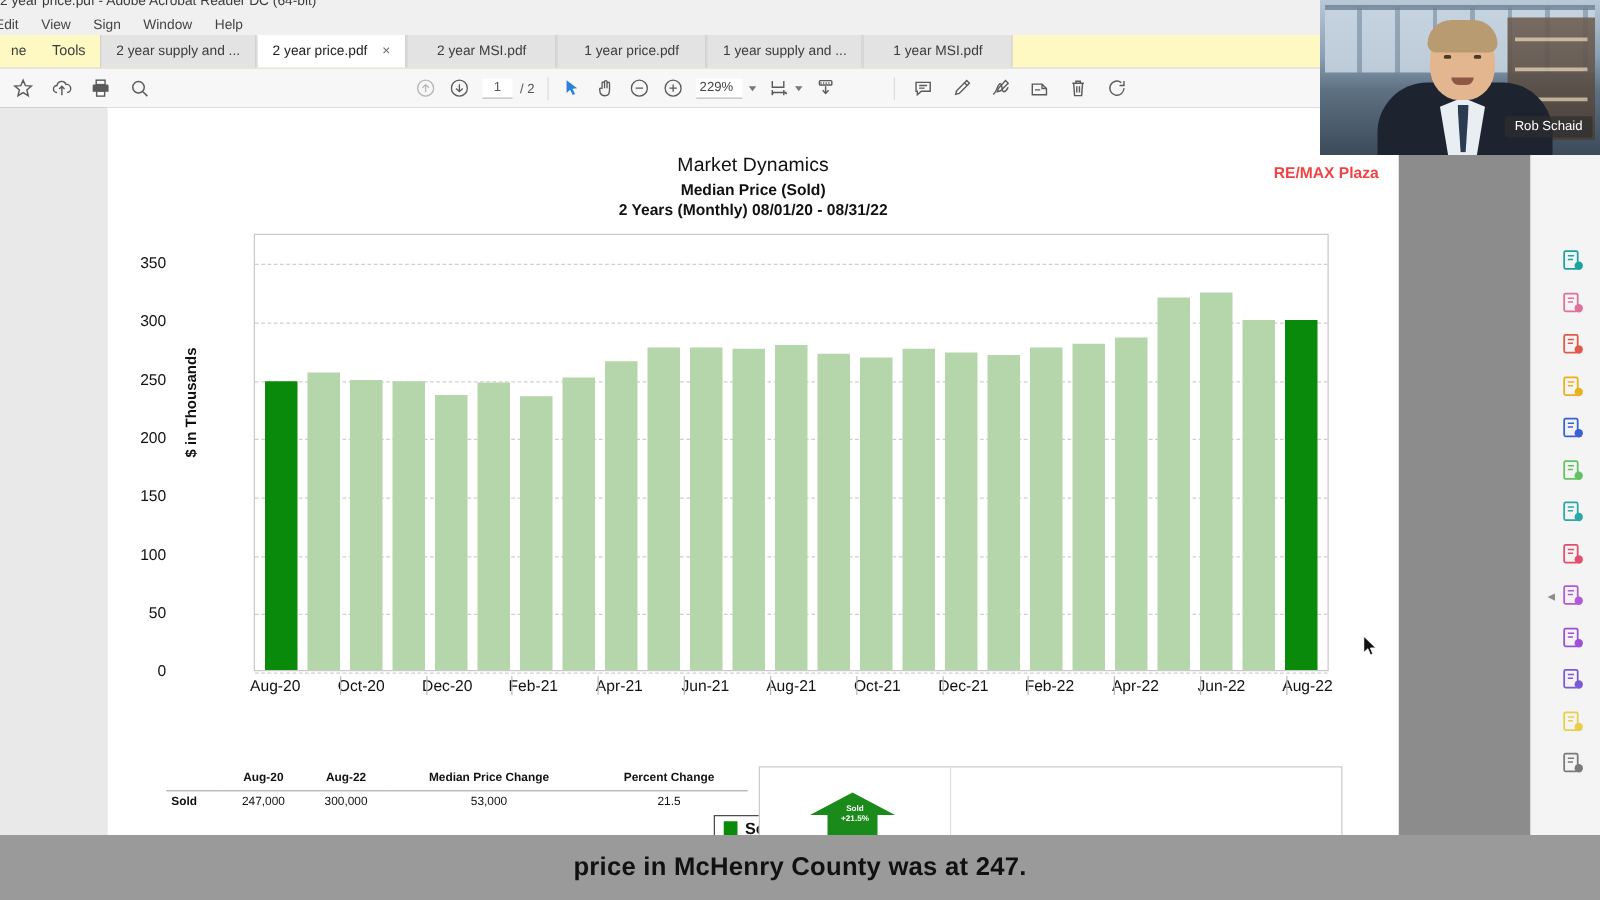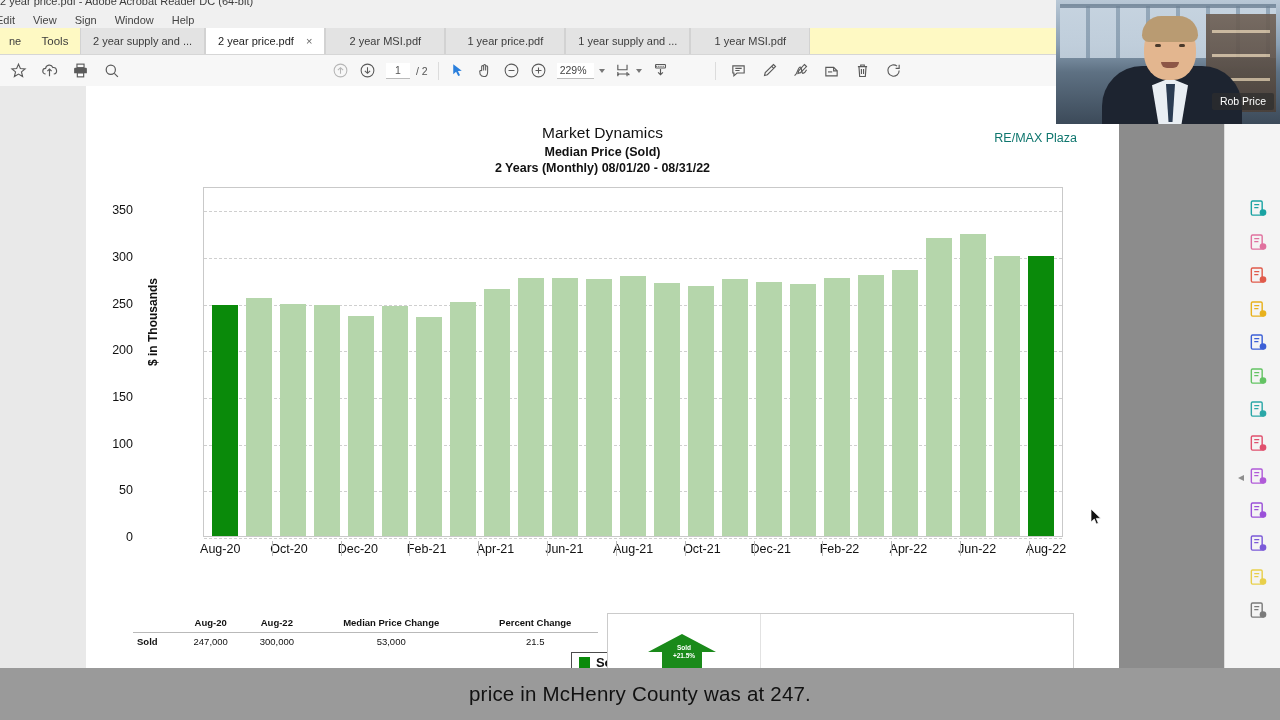--- a/index.html
+++ b/index.html
@@ -60,21 +60,21 @@
 
   .railicons{position:absolute;left:1248px;top:112px;display:flex;flex-direction:column;gap:13.5px;}
   .railicons .ri{width:20px;height:20px;}
   .railicons .ri svg{width:100%;height:100%;display:block;}
 
   
   .chart-title{position:absolute;left:0;top:38px;width:1033px;text-align:center;}
   .chart-title .t1{font-size:15.5px;font-weight:normal;color:#111;letter-spacing:.1px;}
   .chart-title .t2{font-size:12.5px;font-weight:bold;color:#111;margin-top:3px;}
   .chart-title .t3{font-size:12.5px;font-weight:bold;color:#111;margin-top:2px;}
-  .brand{position:absolute;right:42px;top:45px;font-size:12.5px;font-weight:normal;color:#0f766e;}
+  .brand{position:absolute;right:16px;top:45px;font-size:12.5px;font-weight:bold;color:#ef4444;}
 
   .plotwrap{position:absolute;left:0;top:0;width:1033px;height:582px;}
   .ylabel{
     position:absolute;left:60px;top:280px;transform:rotate(-90deg);transform-origin:left top;
     font-size:12px;font-weight:bold;color:#111;white-space:nowrap;
   }
   .plot{position:absolute;left:117px;top:101px;width:860px;height:350px;border:1px solid #c9c9c9;background:#fff;box-sizing:border-box;}
   .gridline{position:absolute;left:0;width:100%;border-top:1px dashed #cfcfcf;}
   .ytick{position:absolute;right:986px;font-size:12.5px;color:#111;text-align:right;width:60px;transform:translateY(-7px);}
   .bars{position:absolute;left:0;bottom:0;width:100%;height:100%;display:flex;align-items:flex-end;gap:0;padding:0 4px;box-sizing:border-box;}
@@ -124,21 +124,21 @@
   .wc-mouth{position:absolute;left:105px;top:62px;width:18px;height:6px;border-radius:0 0 10px 10px;background:#8d5646;}
   .wc-name-wrap{position:absolute;right:6px;bottom:14px;background:rgba(45,45,45,.7);color:#fff;
            font-size:10.5px;padding:2px 8px 3px;border-radius:2px;white-space:nowrap;}
 
   
   .cursor{position:absolute;left:1091px;top:423px;width:11px;height:16px;}
 
   
   .captionbar{position:absolute;left:0;top:668px;width:1280px;height:52px;background:#9a9a9a;
               display:flex;align-items:center;justify-content:center;}
-  .captiontext{font-size:20.5px;font-weight:normal;color:#111;letter-spacing:.2px;}
+  .captiontext{font-size:20.5px;font-weight:bold;color:#111;letter-spacing:.2px;}
 
   .scrollstub{position:absolute;left:1119px;top:0;width:6px;height:582px;background:#8c8c8c;}
 </style>
 </head>
 <body>
 
 <div id="app">
 
   <div class="acrobat">
 
@@ -653,20 +653,20 @@
         <i style="top:64px"></i>
     </div>
     <div class="wc-body"></div>
     <div class="wc-shirt"></div>
     <div class="wc-tie"></div>
     <div class="wc-head"></div>
     <div class="wc-hair"></div>
     <div class="wc-eye" style="left:99px"></div>
     <div class="wc-eye" style="left:123px"></div>
     <div class="wc-mouth"></div>
-    <div class="wc-name-wrap">Rob Price</div>
+    <div class="wc-name-wrap">Rob Schaid</div>
   </div>
 
   <div class="captionbar">
     <div class="captiontext">price in McHenry County was at 247.</div>
   </div>
 
 </div>
 
 </body></html>

